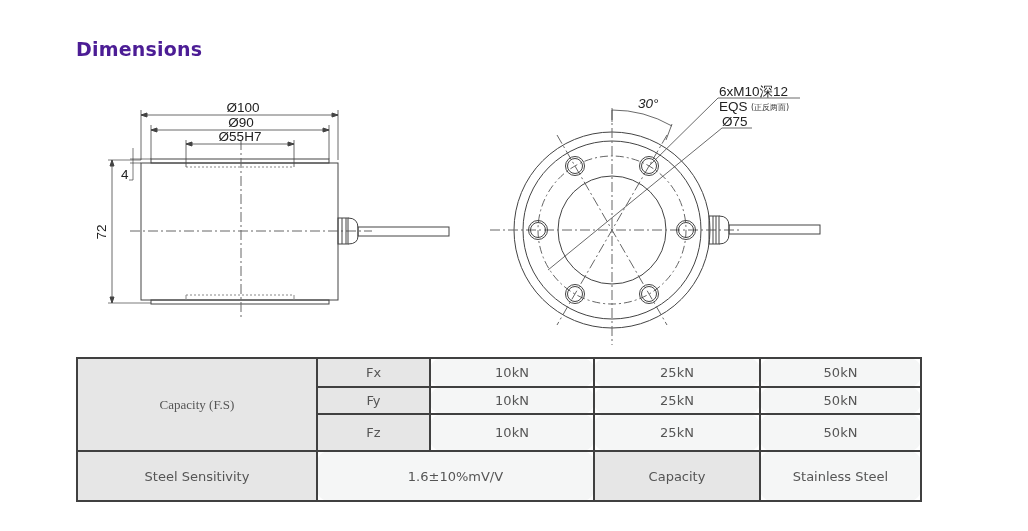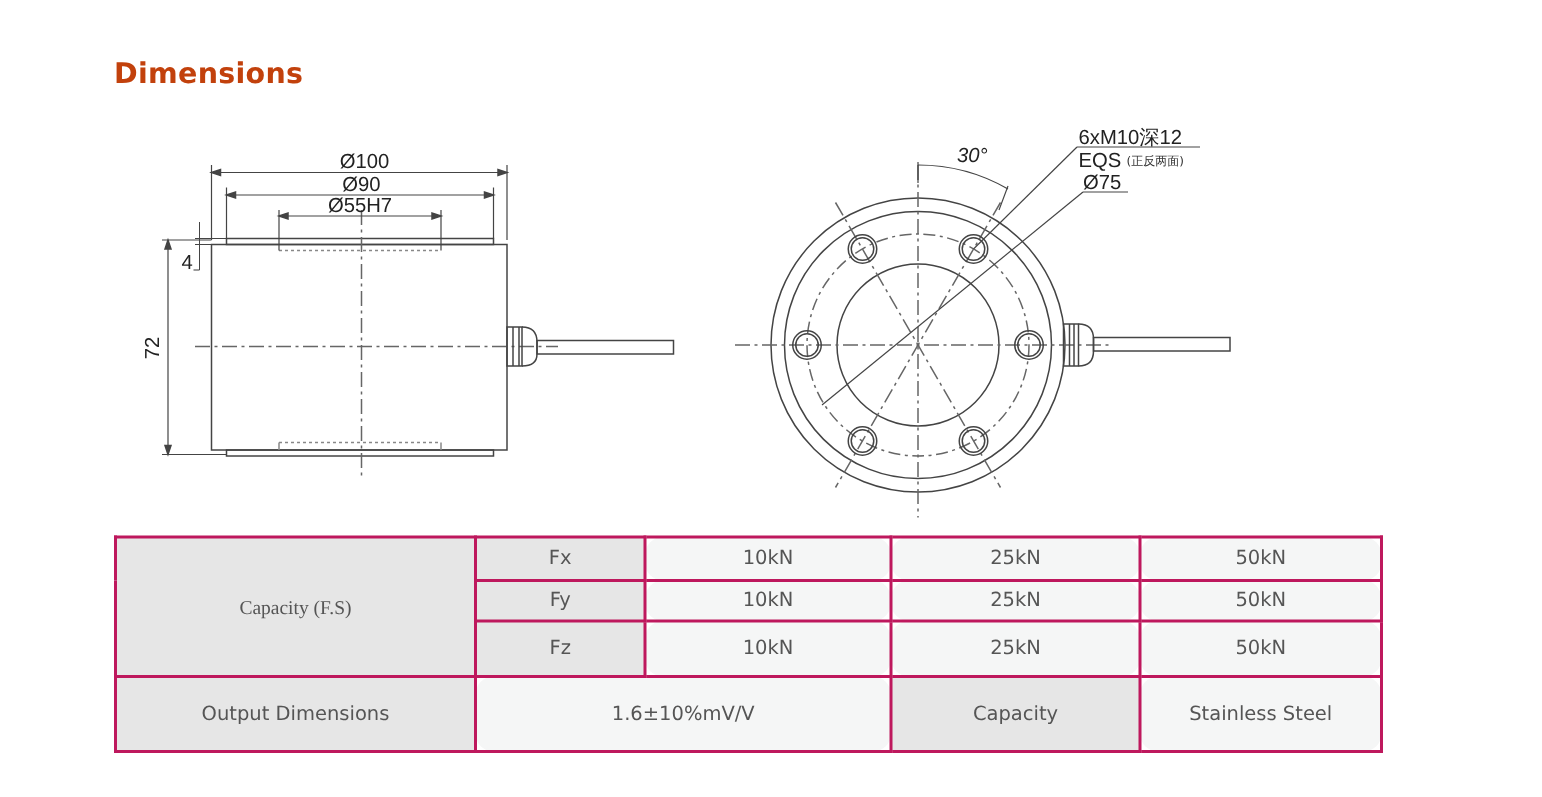--- a/index.html
+++ b/index.html
@@ -1,26 +1,26 @@
 <!DOCTYPE html>
 <html><head>
 <meta charset="utf-8">
 <style>
   html, body { margin: 0; padding: 0; background: #ffffff; }
   body { width: 1028px; height: 531px; position: relative; overflow: hidden;
          font-family: "Liberation Sans", "DejaVu Sans", sans-serif; }
   .title { position: absolute; left: 76px; top: 38px; margin: 0;
            font-family: "DejaVu Sans", sans-serif; font-size: 19px; font-weight: bold;
-           color: #c2410c; letter-spacing: 0.2px; }
+           color: #4c1d95; letter-spacing: 0.2px; }
   svg.drawing { position: absolute; left: 0; top: 0; }
   .dim-text { font-family: "Liberation Sans", sans-serif; font-size: 13.5px; fill: #222; }
   .small-text { font-family: "DejaVu Sans", sans-serif; font-size: 8px; fill: #333; }
   table.spec { position: absolute; left: 76px; top: 357px; border-collapse: collapse;
                font-family: "DejaVu Sans", sans-serif; font-size: 13px; color: #555; }
-  table.spec td { border: 2px solid #be185d; text-align: center; padding: 0; }
+  table.spec td { border: 2px solid #404040; text-align: center; padding: 0; }
   td.head { background: #e6e6e6; }
   td.val { background: #f5f6f6; border-radius: 12px; }
 </style>
 </head>
 <body>
 
 <h2 class="title">Dimensions</h2>
 
 <svg class="drawing" width="1028" height="350" viewBox="0 0 1028 350">
   <g stroke="#444" fill="none" stroke-width="1">
@@ -165,19 +165,19 @@
     <td class="val">25kN</td>
     <td class="val">50kN</td>
   </tr>
   <tr style="height:37px;">
     <td class="head">Fz</td>
     <td class="val">10kN</td>
     <td class="val">25kN</td>
     <td class="val">50kN</td>
   </tr>
   <tr style="height:50px;">
-    <td class="head">Output Dimensions</td>
+    <td class="head">Steel Sensitivity</td>
     <td class="val" colspan="2">1.6±10%mV/V</td>
     <td class="head">Capacity</td>
     <td class="val">Stainless Steel</td>
   </tr>
 </tbody>
   </table>
 
 </body></html>

